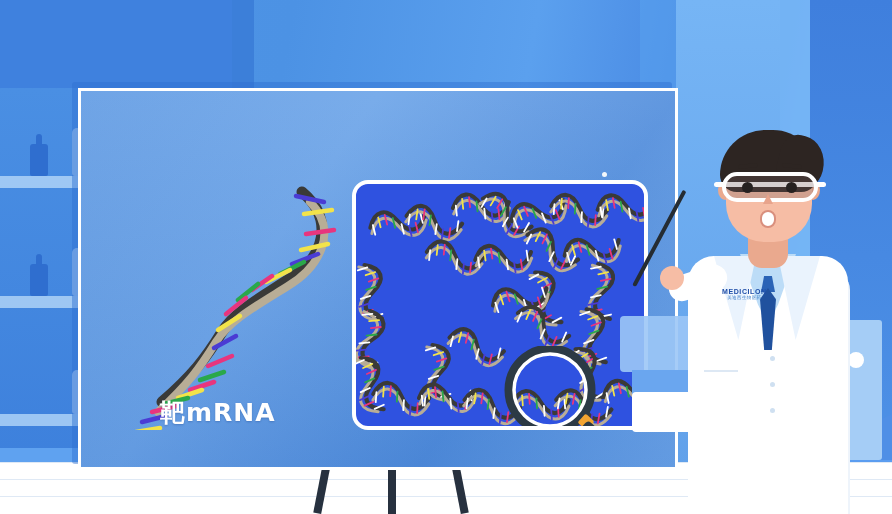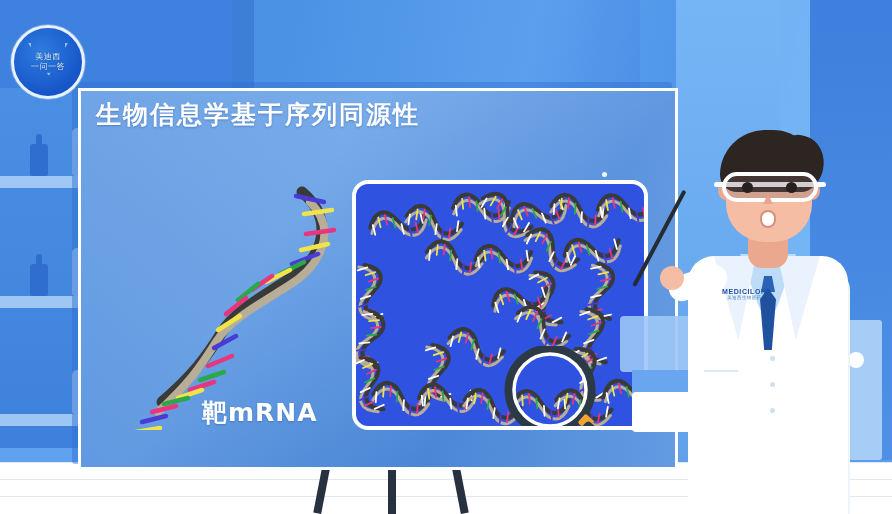--- a/index.html
+++ b/index.html
@@ -99,21 +99,20 @@
     text-shadow:0 1px 2px rgba(20,60,130,.35);
   }
   .note-red{
     position:absolute;left:378px;top:146px;color:#e02020;font-size:16px;font-weight:bold;
     letter-spacing:.5px;font-family:"DejaVu Sans","Liberation Sans",sans-serif;
   }
   .mrna-label{
     position:absolute;left:160px;top:396px;color:#ffffff;font-size:25px;font-weight:bold;
     letter-spacing:1px;font-family:"DejaVu Sans","Liberation Sans",sans-serif;
     text-shadow:0 1px 2px rgba(20,60,130,.3);
-    margin-left:42px;
   }
 
   
   .panel{
     position:absolute;left:352px;top:180px;width:296px;height:250px;
     background:#2f52e0;border:4px solid #ffffff;border-radius:16px;box-sizing:border-box;
     overflow:hidden;
   }
 
   
@@ -220,21 +219,20 @@
 
   <div class="leg leg-l"></div>
   <div class="leg leg-m"></div>
   <div class="leg leg-r"></div>
 
   <div class="board-shadow"></div>
   <div class="board">
     <div class="board-tint"></div>
   </div>
 
-  <div class="board-title">生物信息学基于序列同源性</div>
 
   <svg style="position:absolute;left:96px;top:180px;" width="250" height="250" viewBox="0 0 250 250">
     <path d="M206 12 C240 40 226 78 198 96 C168 116 140 130 126 152
              C110 178 96 196 66 222" fill="none" stroke="#3a3a38" stroke-width="11" stroke-linecap="round"></path>
     <path d="M214 22 C244 52 222 88 192 106 C160 126 134 140 120 162
              C104 188 92 204 62 232" fill="none" stroke="#b8ad96" stroke-width="8" stroke-linecap="round"></path>
     <g stroke-width="4.5" stroke-linecap="round">
       <line x1="200" y1="16" x2="228" y2="22" stroke="#4a3bd4"></line>
       <line x1="208" y1="34" x2="236" y2="30" stroke="#f2e34a"></line>
       <line x1="210" y1="54" x2="238" y2="50" stroke="#e8357e"></line>
@@ -361,20 +359,15 @@
     <div class="brow-l"></div>
     <div class="brow-r"></div>
     <div class="goggle-strap"></div>
     <div class="goggles"></div>
     <div class="eye-l"></div>
     <div class="eye-r"></div>
     <div class="nose"></div>
     <div class="mouth"></div>
   </div>
 
-  <div class="logo">
-    <div class="logo-mark"></div>
-    <span class="logo-l1">美迪西</span>
-    <span class="logo-l2">一问一答</span>
-  </div>
 
 
 </div>
 
 </body></html>

